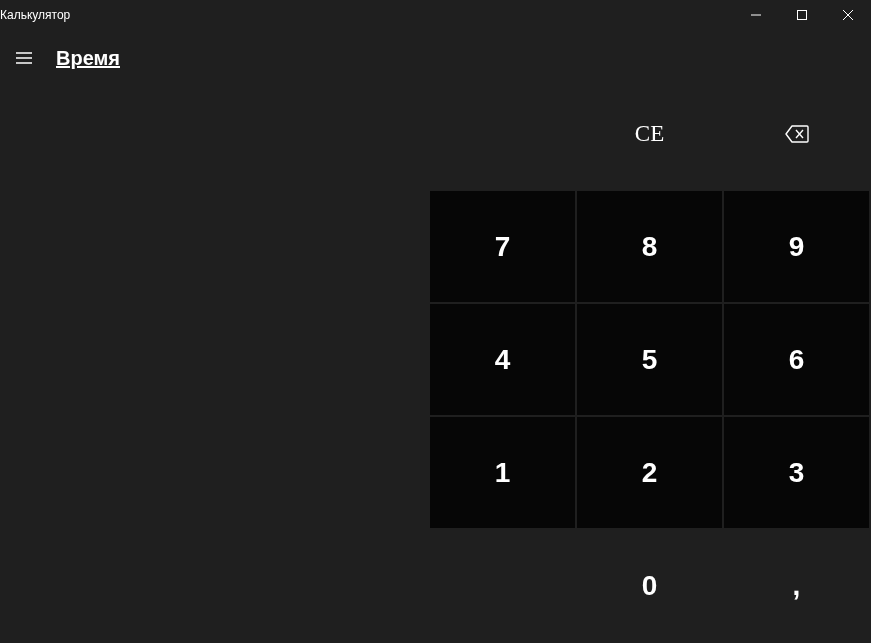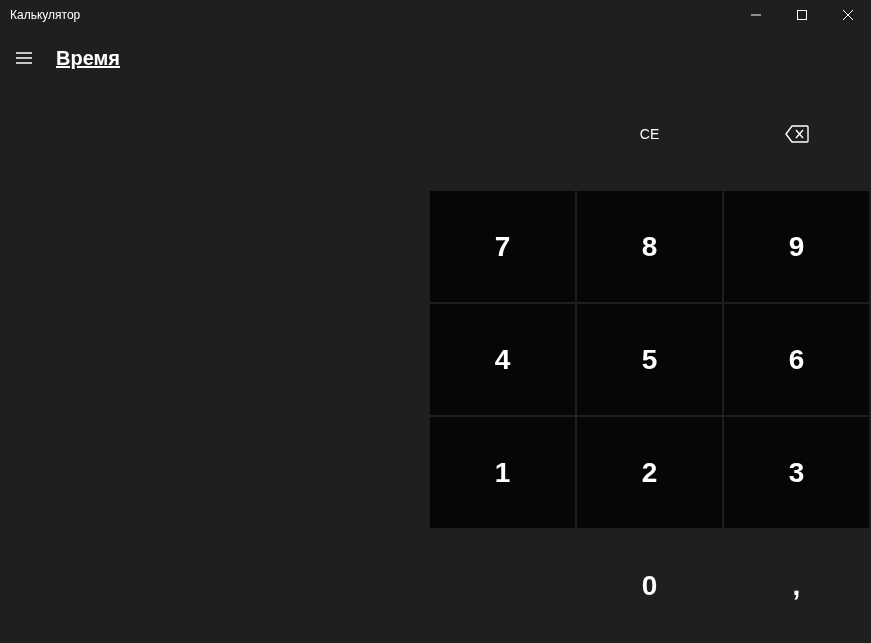--- a/index.html
+++ b/index.html
@@ -8,21 +8,20 @@
     background: #1f1f1f;
     font-family: "Segoe UI", Arial, sans-serif;
     color: #ffffff;
     position: relative;
   }
   .titlebar {
     height: 30px;
     display: flex;
     align-items: center;
     justify-content: space-between;
-    padding-left: 10px;
   }
   .titlebar-title {
     font-size: 12px;
     color: #ffffff;
   }
   .window-controls {
     display: flex;
     height: 100%;
   }
   .win-btn {
@@ -67,22 +66,23 @@
     display: flex;
     align-items: center;
     justify-content: center;
     font-size: 28px;
     font-weight: 600;
     color: #ffffff;
     user-select: none;
   }
   .key-func {
     background: #1f1f1f;
-    font-size: 14px;
+    font-size: 23px;
     font-weight: 400;
+    font-family: Liberation Serif, serif;
   }
   .key-num {
     background: #060606;
   }
   .key-empty {
     background: transparent;
   }
   .key-bottom {
     background: #1f1f1f;
   }

